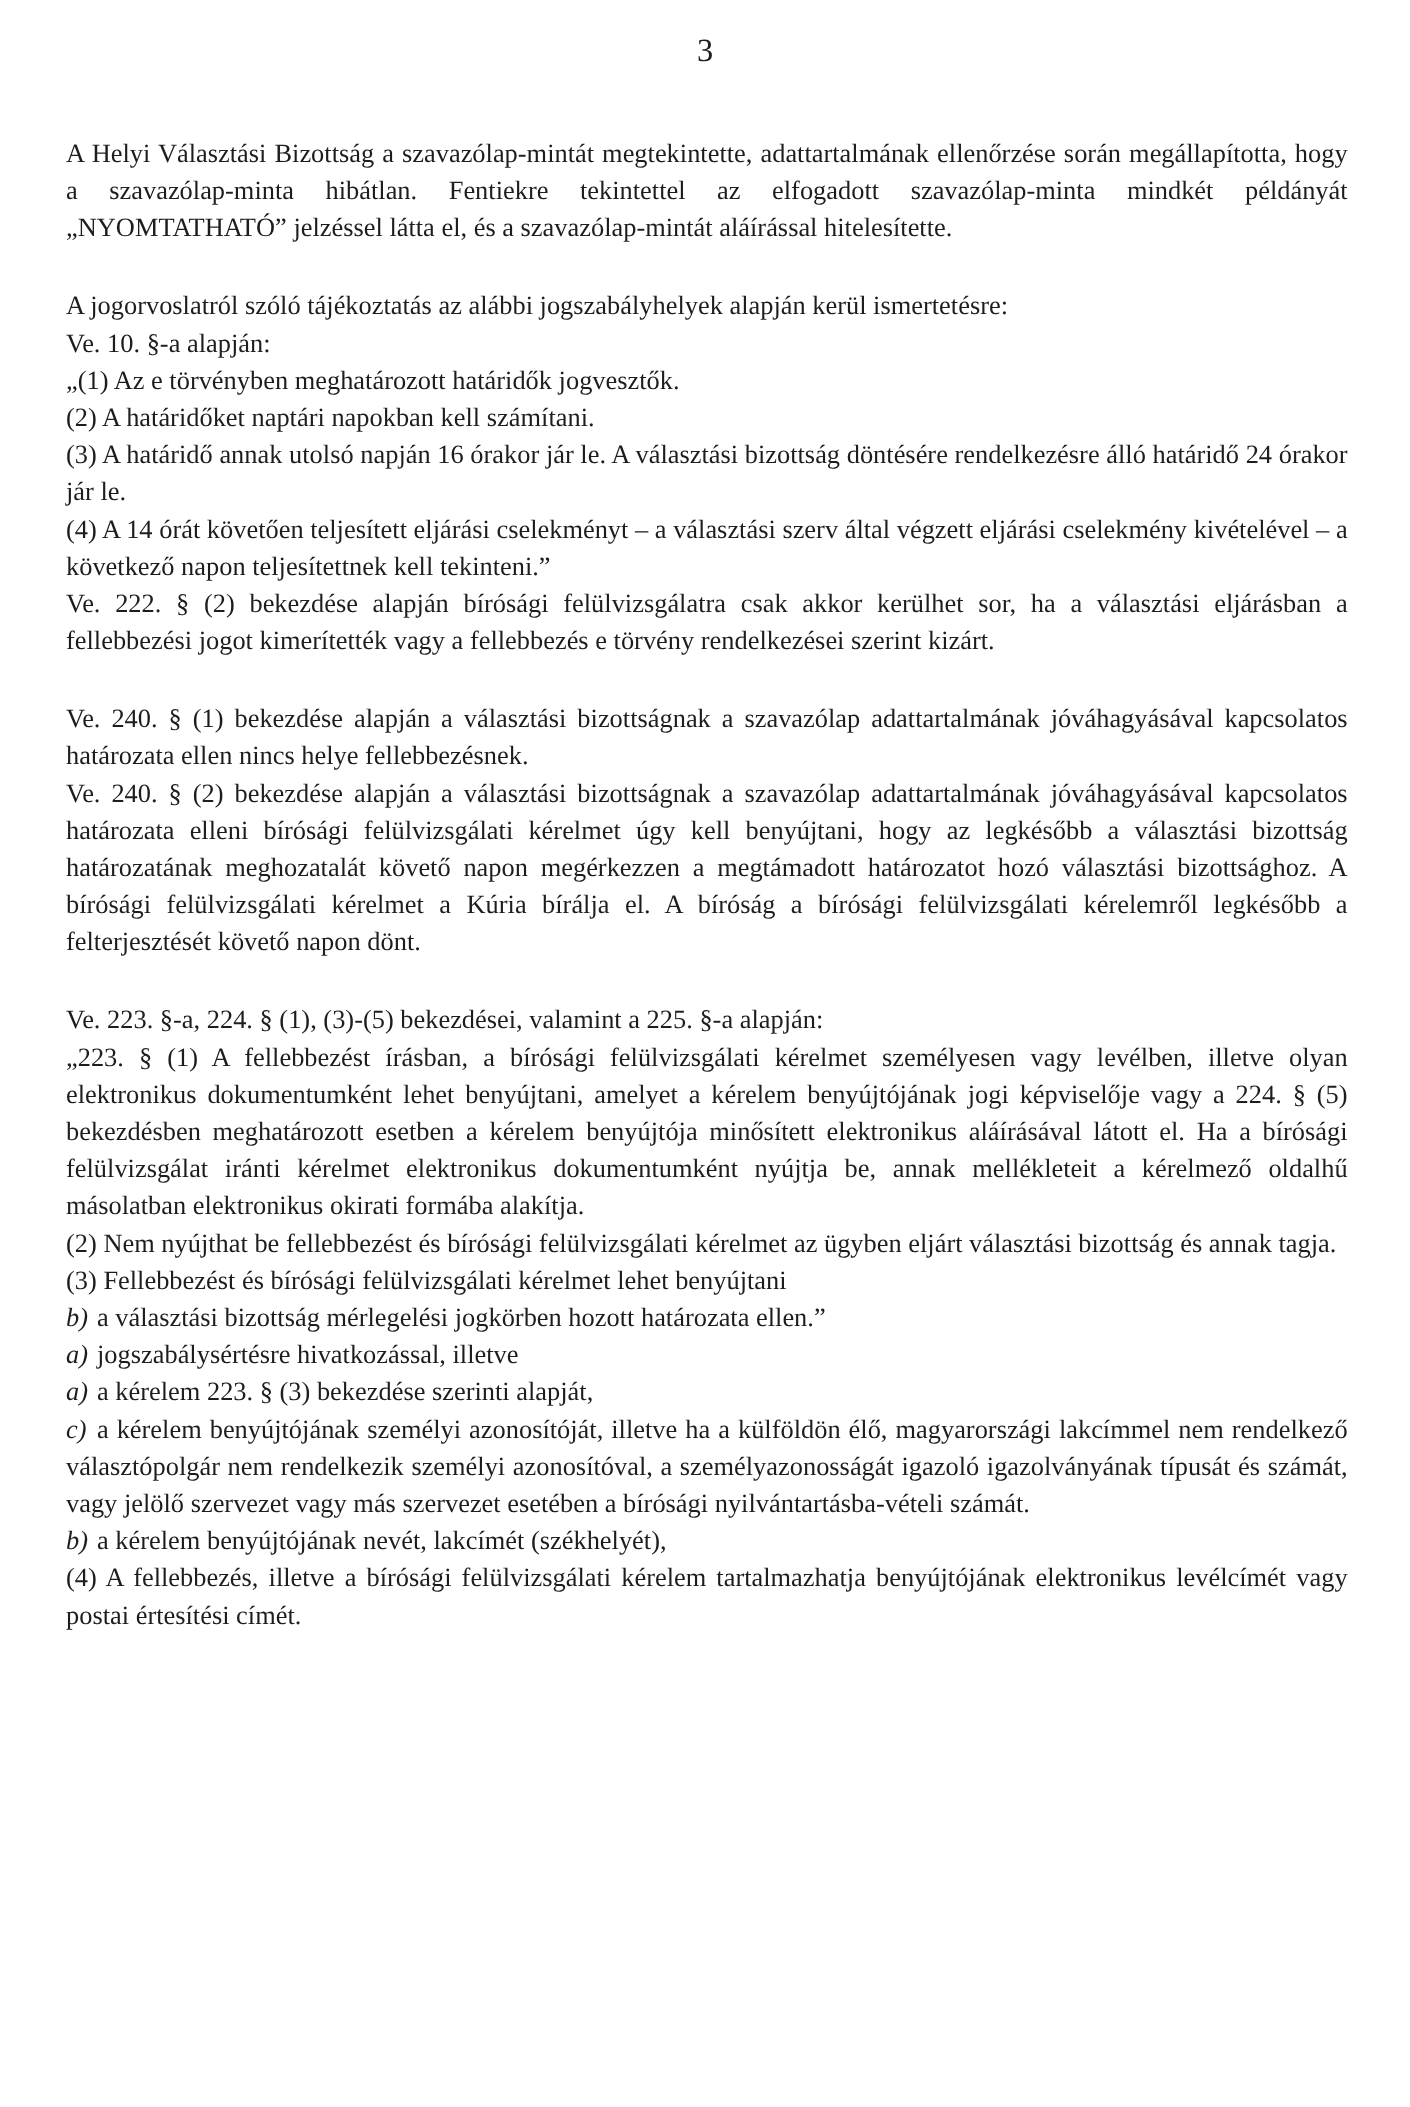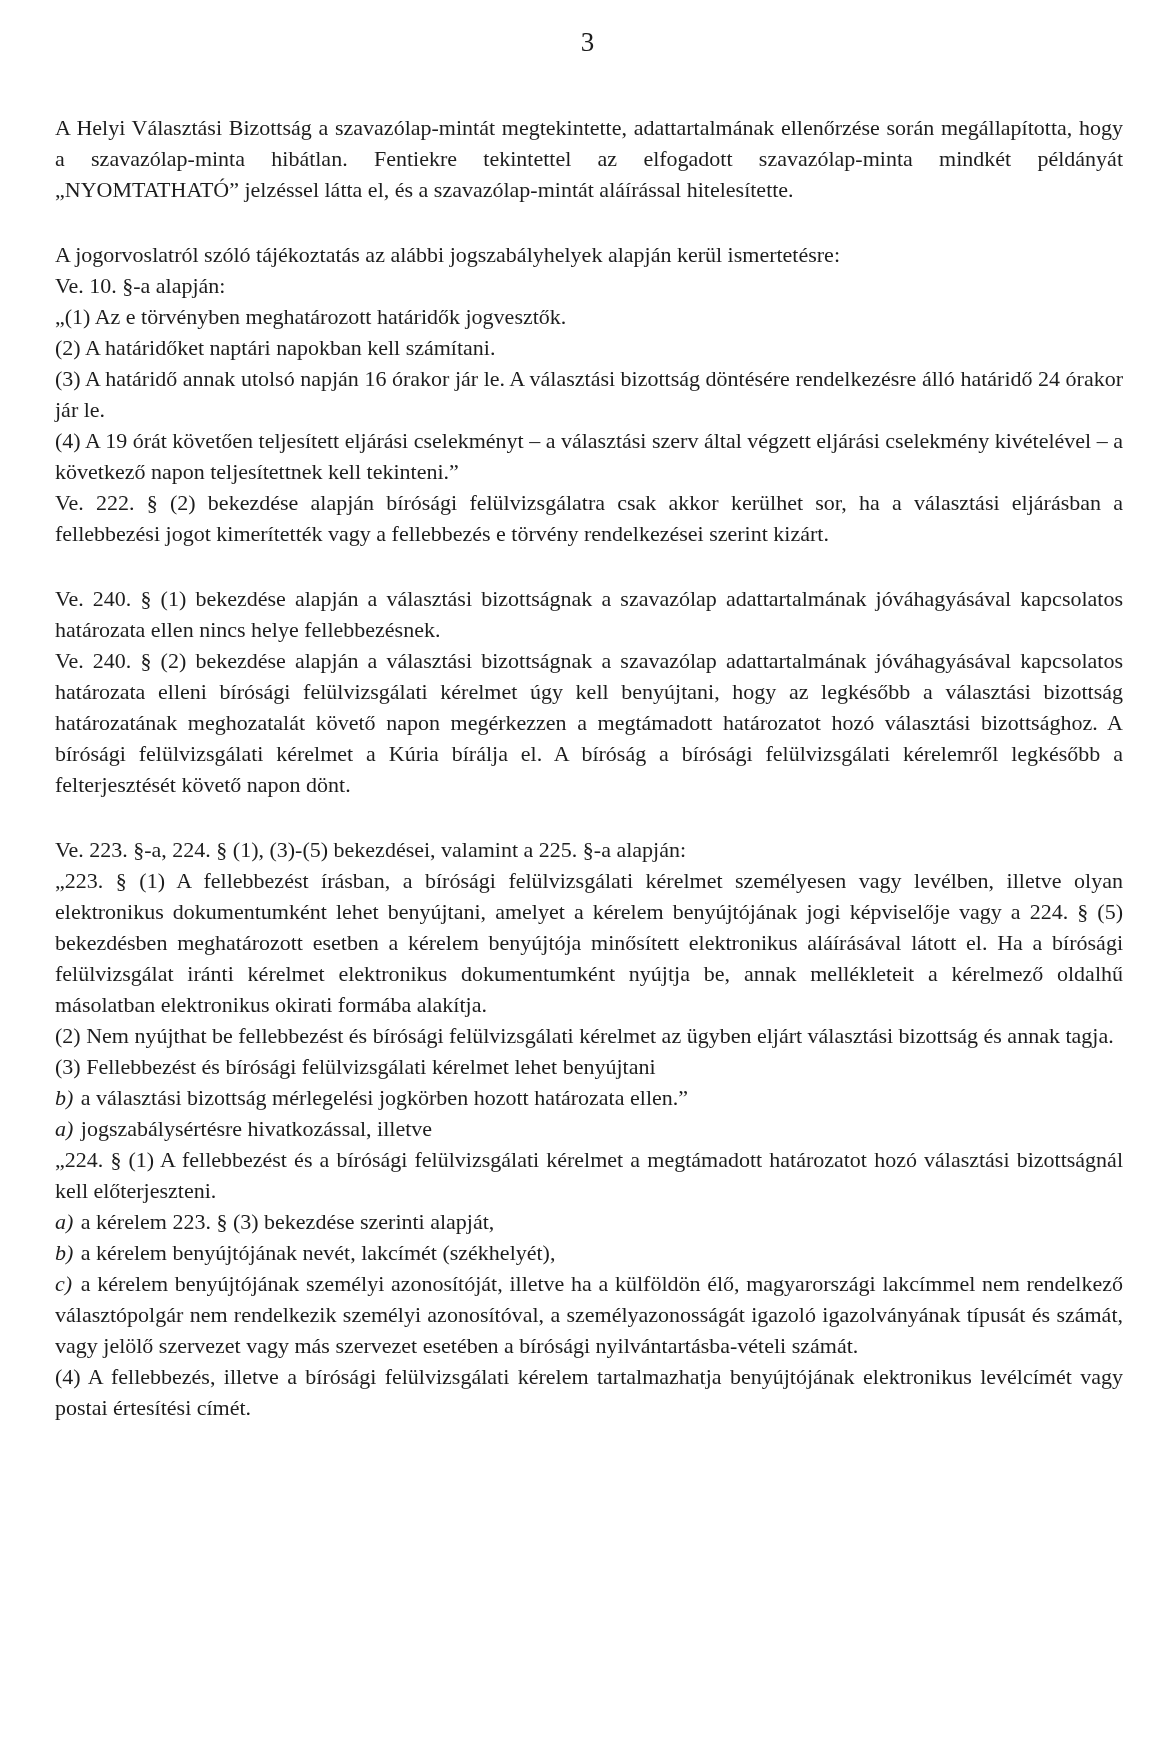--- a/index.html
+++ b/index.html
@@ -57,44 +57,43 @@
   <p class="para gap"><span class="ptext">A jogorvoslatról szóló tájékoztatás az alábbi jogszabályhelyek alapján kerül ismertetésre:</span></p>
 
   <p class="para"><span class="ptext">Ve. 10. §-a alapján:</span></p>
 
   <p class="para"><span class="ptext">„(1) Az e törvényben meghatározott határidők jogvesztők.</span></p>
 
   <p class="para"><span class="ptext">(2) A határidőket naptári napokban kell számítani.</span></p>
 
   <p class="para"><span class="ptext">(3) A határidő annak utolsó napján 16 órakor jár le. A választási bizottság döntésére rendelkezésre álló határidő 24 órakor jár le.</span></p>
 
-  <p class="para"><span class="ptext">(4) A 19 órát követően teljesített eljárási cselekményt – a választási szerv által végzett eljárási cselekmény kivételével – a következő napon teljesítettnek kell tekinteni.”</span></p>
+  <p class="para"><span class="ptext">(4) A 14 órát követően teljesített eljárási cselekményt – a választási szerv által végzett eljárási cselekmény kivételével – a következő napon teljesítettnek kell tekinteni.”</span></p>
 
   <p class="para"><span class="ptext">Ve. 222. § (2) bekezdése alapján bírósági felülvizsgálatra csak akkor kerülhet sor, ha a választási eljárásban a fellebbezési jogot kimerítették vagy a fellebbezés e törvény rendelkezései szerint kizárt.</span></p>
 
   <p class="para gap"><span class="ptext">Ve. 240. § (1) bekezdése alapján a választási bizottságnak a szavazólap adattartalmának jóváhagyásával kapcsolatos határozata ellen nincs helye fellebbezésnek.</span></p>
 
   <p class="para"><span class="ptext">Ve. 240. § (2) bekezdése alapján a választási bizottságnak a szavazólap adattartalmának jóváhagyásával kapcsolatos határozata elleni bírósági felülvizsgálati kérelmet úgy kell benyújtani, hogy az legkésőbb a választási bizottság határozatának meghozatalát követő napon megérkezzen a megtámadott határozatot hozó választási bizottsághoz. A bírósági felülvizsgálati kérelmet a Kúria bírálja el. A bíróság a bírósági felülvizsgálati kérelemről legkésőbb a felterjesztését követő napon dönt.</span></p>
 
   <p class="para gap"><span class="ptext">Ve. 223. §-a, 224. § (1), (3)-(5) bekezdései, valamint a 225. §-a alapján:</span></p>
 
   <p class="para"><span class="ptext">„223. § (1) A fellebbezést írásban, a bírósági felülvizsgálati kérelmet személyesen vagy levélben, illetve olyan elektronikus dokumentumként lehet benyújtani, amelyet a kérelem benyújtójának jogi képviselője vagy a 224. § (5) bekezdésben meghatározott esetben a kérelem benyújtója minősített elektronikus aláírásával látott el. Ha a bírósági felülvizsgálat iránti kérelmet elektronikus dokumentumként nyújtja be, annak mellékleteit a kérelmező oldalhű másolatban elektronikus okirati formába alakítja.</span></p>
 
   <p class="para"><span class="ptext">(2) Nem nyújthat be fellebbezést és bírósági felülvizsgálati kérelmet az ügyben eljárt választási bizottság és annak tagja.</span></p>
 
   <p class="para"><span class="ptext">(3) Fellebbezést és bírósági felülvizsgálati kérelmet lehet benyújtani</span></p>
 
   <p class="para"><i class="lead">b)</i><span class="ptext"> a választási bizottság mérlegelési jogkörben hozott határozata ellen.”</span></p>
 
   <p class="para"><i class="lead">a)</i><span class="ptext"> jogszabálysértésre hivatkozással, illetve</span></p>
 
-  <p class="para"><span class="ptext">„224. § (1) A fellebbezést és a bírósági felülvizsgálati kérelmet a megtámadott határozatot hozó választási bizottságnál kell előterjeszteni.</span></p>
 
 
   <p class="para"><i class="lead">a)</i><span class="ptext"> a kérelem 223. § (3) bekezdése szerinti alapját,</span></p>
 
+  <p class="para"><i class="lead">c)</i><span class="ptext"> a kérelem benyújtójának személyi azonosítóját, illetve ha a külföldön élő, magyarországi lakcímmel nem rendelkező választópolgár nem rendelkezik személyi azonosítóval, a személyazonosságát igazoló igazolványának típusát és számát, vagy jelölő szervezet vagy más szervezet esetében a bírósági nyilvántartásba-vételi számát.</span></p>
+
   <p class="para"><i class="lead">b)</i><span class="ptext">  a kérelem benyújtójának nevét, lakcímét (székhelyét),</span></p>
-
-  <p class="para"><i class="lead">c)</i><span class="ptext"> a kérelem benyújtójának személyi azonosítóját, illetve ha a külföldön élő, magyarországi lakcímmel nem rendelkező választópolgár nem rendelkezik személyi azonosítóval, a személyazonosságát igazoló igazolványának típusát és számát, vagy jelölő szervezet vagy más szervezet esetében a bírósági nyilvántartásba-vételi számát.</span></p>
 
   <p class="para"><span class="ptext">(4) A fellebbezés, illetve a bírósági felülvizsgálati kérelem tartalmazhatja benyújtójának elektronikus levélcímét vagy postai értesítési címét.</span></p>
 </div>
 </div>
 
 </body></html>

